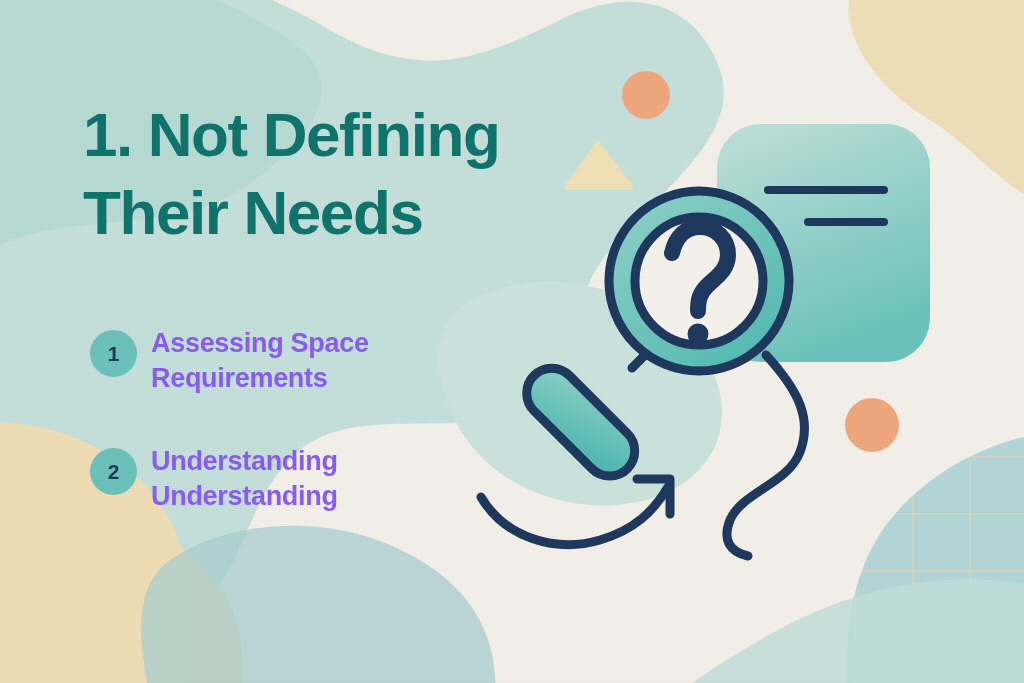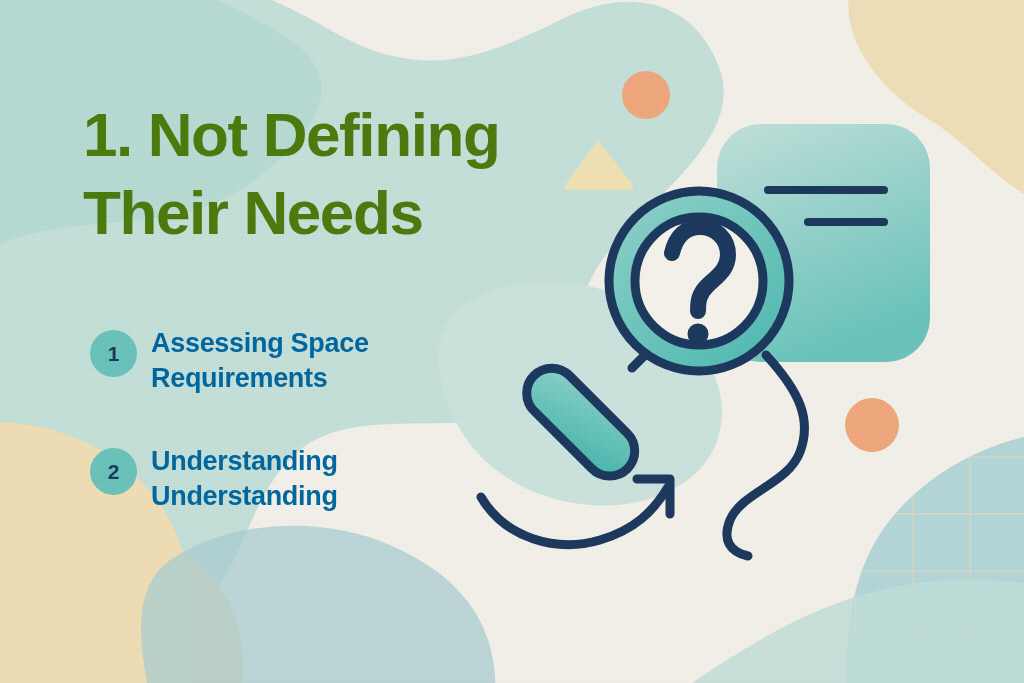--- a/index.html
+++ b/index.html
@@ -35,21 +35,21 @@
     top: 96px;
     width: 470px;
   }
   .title {
     margin: 0;
     font-family: "Liberation Sans", sans-serif;
     font-size: 62px;
     line-height: 78px;
     font-weight: bold;
     letter-spacing: -1.4px;
-    color: #4d7c0f;
+    color: #0f766e;
     white-space: pre-line;
   }
   .bullet-list {
     position: absolute;
     left: 90px;
     top: 326px;
     width: 400px;
   }
   .bullet-row {
     position: relative;
@@ -70,21 +70,21 @@
     display: flex;
     align-items: center;
     justify-content: center;
     margin-top: 4px;
   }
   .bullet-text {
     margin-left: 14px;
     font-size: 27px;
     line-height: 35px;
     font-weight: bold;
-    color: #0369a1;
+    color: #8b5cf6;
     letter-spacing: -0.3px;
     max-width: 300px;
   }
   .grain {
     position: absolute;
     inset: 0;
     pointer-events: none;
     opacity: 0.035;
     background-image:
       repeating-linear-gradient(0deg, rgba(0,0,0,0.5) 0 1px, transparent 1px 2px),

